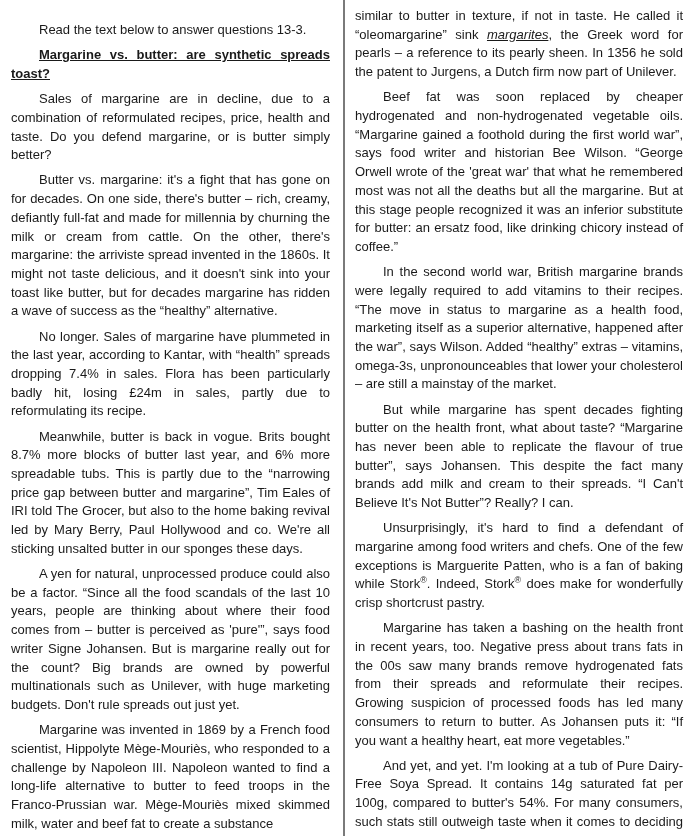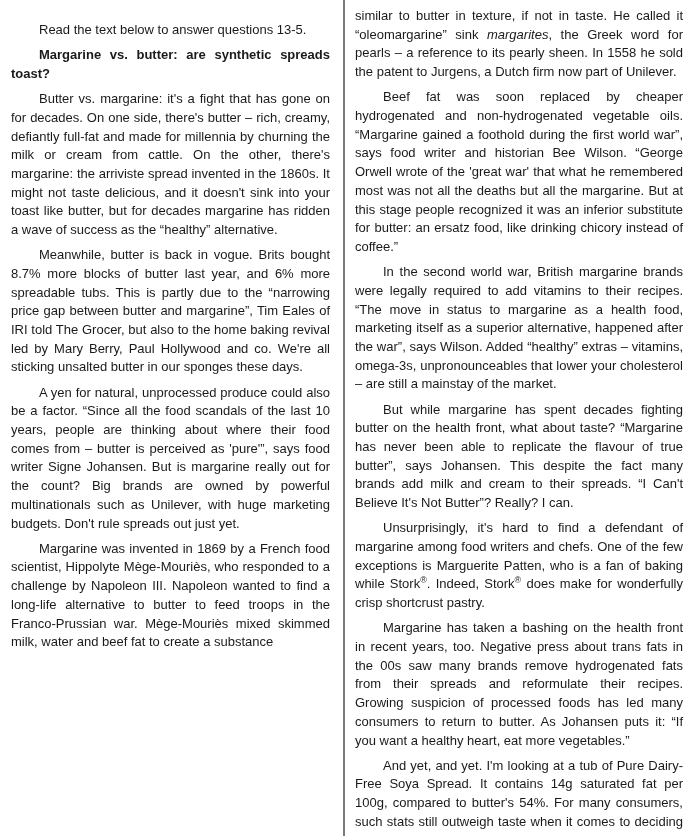--- a/index.html
+++ b/index.html
@@ -41,44 +41,46 @@
     padding: 7px 6px 0 10px;
     display: flex;
     flex-direction: column;
   }
   p.para {
     margin: 6.5px 0 0 0;
     text-align: justify;
     text-indent: 28px;
   }
   p.para:first-child { margin-top: 0; }
-  p.para.heading { font-weight: bold; }
+  p.para.heading { font-weight: bold; text-decoration: underline; }
   p.para.noindent { text-indent: 0; }
   sup {
     font-size: 9px;
     line-height: 0;
     vertical-align: super;
   }
-  em { font-style: italic; }
+  em { font-style: italic; text-decoration: underline; }
 </style>
 </head>
 <body>
 
 <div class="page">
   <div class="column column-left">
-      <p class="para"><span>Read the text below to answer questions 13-5.</span></p>
+      <p class="para"><span>Read the text below to answer questions 13-3.</span></p>
       <p class="para heading"><span>Margarine vs. butter: are synthetic spreads toast?</span></p>
+      <p class="para"><span>Sales of margarine are in decline, due to a combination of reformulated recipes, price, health and taste. Do you defend margarine, or is butter simply better?</span></p>
       <p class="para"><span>Butter vs. margarine: it's a fight that has gone on for decades. On one side, there's butter – rich, creamy, defiantly full-fat and made for millennia by churning the milk or cream from cattle. On the other, there's margarine: the arriviste spread invented in the 1860s. It might not taste delicious, and it doesn't sink into your toast like butter, but for decades margarine has ridden a wave of success as the “healthy” alternative.</span></p>
+      <p class="para"><span>No longer. Sales of margarine have plummeted in the last year, according to Kantar, with “health” spreads dropping 7.4% in sales. Flora has been particularly badly hit, losing £24m in sales, partly due to reformulating its recipe.</span></p>
       <p class="para"><span>Meanwhile, butter is back in vogue. Brits bought 8.7% more blocks of butter last year, and 6% more spreadable tubs. This is partly due to the “narrowing price gap between butter and margarine”, Tim Eales of IRI told The Grocer, but also to the home baking revival led by Mary Berry, Paul Hollywood and co. We're all sticking unsalted butter in our sponges these days.</span></p>
       <p class="para"><span>A yen for natural, unprocessed produce could also be a factor. “Since all the food scandals of the last 10 years, people are thinking about where their food comes from – butter is perceived as 'pure'”, says food writer Signe Johansen. But is margarine really out for the count? Big brands are owned by powerful multinationals such as Unilever, with huge marketing budgets. Don't rule spreads out just yet.</span></p>
       <p class="para"><span>Margarine was invented in 1869 by a French food scientist, Hippolyte Mège-Mouriès, who responded to a challenge by Napoleon III. Napoleon wanted to find a long-life alternative to butter to feed troops in the Franco-Prussian war. Mège-Mouriès mixed skimmed milk, water and beef fat to create a substance</span></p>
     </div>
   <div class="divider"></div>
   <div class="column column-right">
-    <p class="para noindent"><span>similar to butter in texture, if not in taste. He called it “oleomargarine” sink </span><em>margarites</em><span>, the Greek word for pearls – a reference to its pearly sheen. In 1558 he sold the patent to Jurgens, a Dutch firm now part of Unilever.</span></p>
+    <p class="para noindent"><span>similar to butter in texture, if not in taste. He called it “oleomargarine” sink </span><em>margarites</em><span>, the Greek word for pearls – a reference to its pearly sheen. In 1356 he sold the patent to Jurgens, a Dutch firm now part of Unilever.</span></p>
       <p class="para"><span>Beef fat was soon replaced by cheaper hydrogenated and non-hydrogenated vegetable oils. “Margarine gained a foothold during the first world war”, says food writer and historian Bee Wilson. “George Orwell wrote of the 'great war' that what he remembered most was not all the deaths but all the margarine. But at this stage people recognized it was an inferior substitute for butter: an ersatz food, like drinking chicory instead of coffee.”</span></p>
       <p class="para"><span>In the second world war, British margarine brands were legally required to add vitamins to their recipes. “The move in status to margarine as a health food, marketing itself as a superior alternative, happened after the war”, says Wilson. Added “healthy” extras – vitamins, omega-3s, unpronounceables that lower your cholesterol – are still a mainstay of the market.</span></p>
       <p class="para"><span>But while margarine has spent decades fighting butter on the health front, what about taste? “Margarine has never been able to replicate the flavour of true butter”, says Johansen. This despite the fact many brands add milk and cream to their spreads. “I Can't Believe It's Not Butter”? Really? I can.</span></p>
       <p class="para"><span>Unsurprisingly, it's hard to find a defendant of margarine among food writers and chefs. One of the few exceptions is Marguerite Patten, who is a fan of baking while Stork</span><sup>®</sup><span>. Indeed, Stork</span><sup>®</sup><span> does make for wonderfully crisp shortcrust pastry.</span></p>
       <p class="para"><span>Margarine has taken a bashing on the health front in recent years, too. Negative press about trans fats in the 00s saw many brands remove hydrogenated fats from their spreads and reformulate their recipes. Growing suspicion of processed foods has led many consumers to return to butter. As Johansen puts it: “If you want a healthy heart, eat more vegetables.”</span></p>
       <p class="para"><span>And yet, and yet. I'm looking at a tub of Pure Dairy-Free Soya Spread. It contains 14g saturated fat per 100g, compared to butter's 54%. For many consumers, such stats still outweigh taste when it comes to deciding what's on their toast. And what about vegans, and those with lactose intolerance? Margarine can fulfill needs that butter can't.</span></p>
   </div>
 </div>
 
 </body></html>

